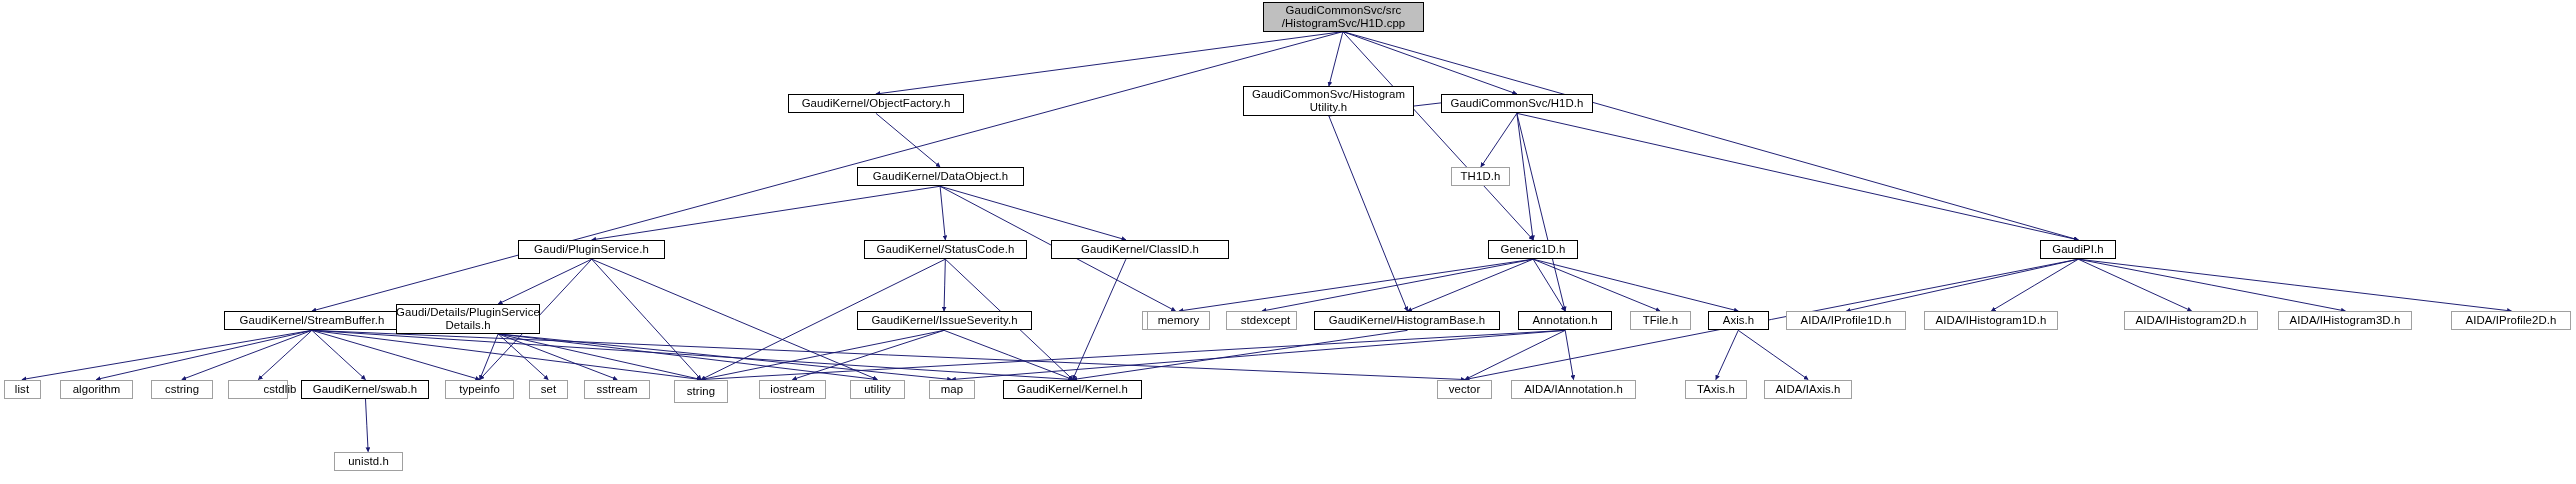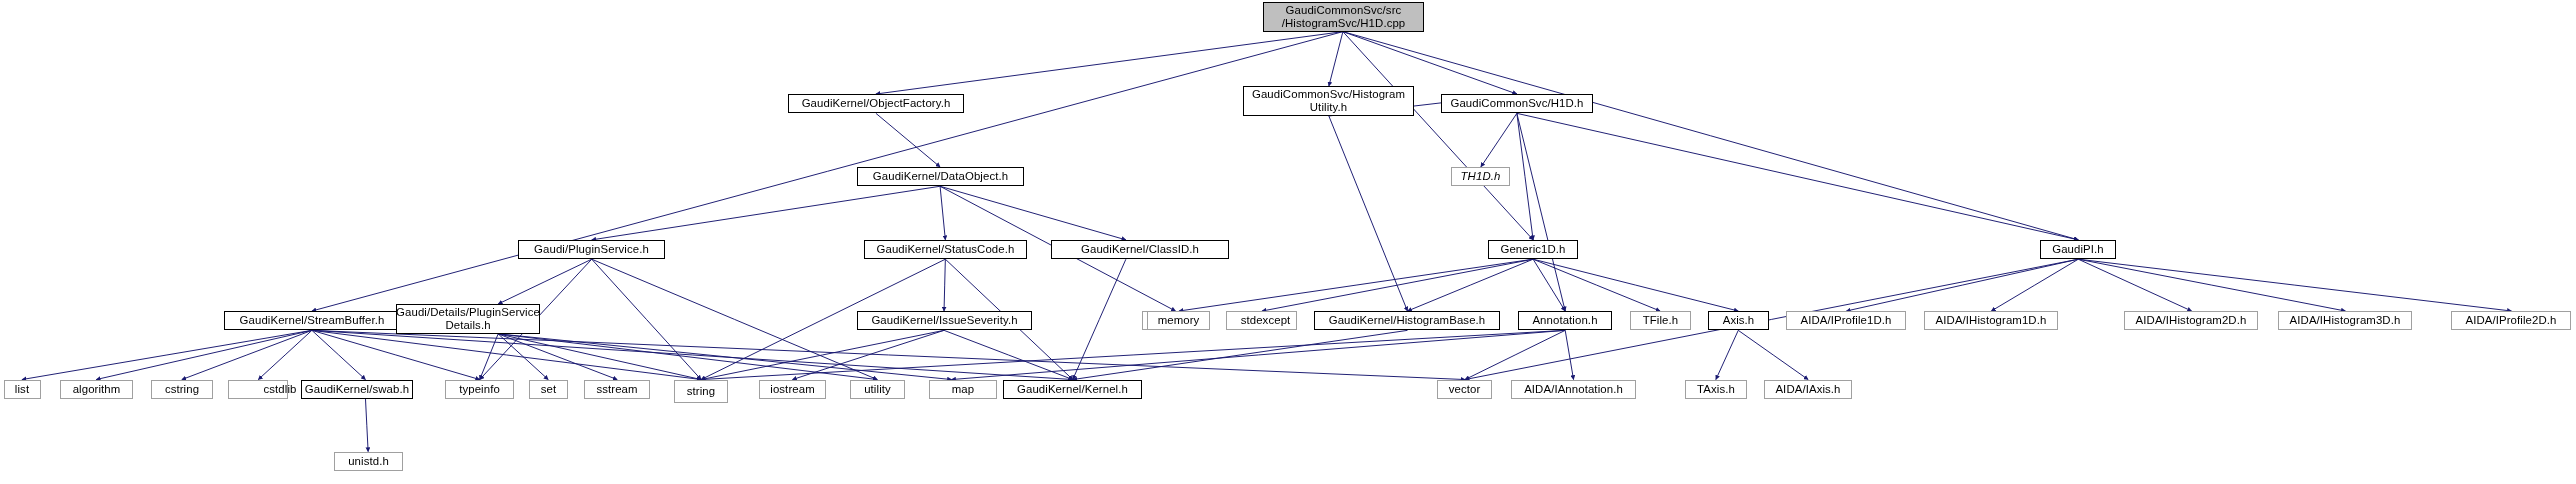--- a/index.html
+++ b/index.html
@@ -119,21 +119,21 @@
       </g>
   </svg>
   <div id="node-layer">
       <div class="node root" style="left: 1263px; top: 1.8px; width: 161px; height: 30px;">GaudiCommonSvc/src
 /HistogramSvc/H1D.cpp</div>
       <div class="node lib" style="left: 788px; top: 94px; width: 176px; height: 19.3px;">GaudiKernel/ObjectFactory.h</div>
       <div class="node lib" style="left: 1243px; top: 86px; width: 171px; height: 30px;">GaudiCommonSvc/Histogram
 Utility.h</div>
       <div class="node lib" style="left: 1441px; top: 94px; width: 152px; height: 19.3px;">GaudiCommonSvc/H1D.h</div>
       <div class="node lib" style="left: 857px; top: 167px; width: 167px; height: 19.3px;">GaudiKernel/DataObject.h</div>
-      <div class="node sys" style="left: 1451px; top: 167px; width: 59px; height: 19.3px; font-style: italic;">TH1D.h</div>
+      <div class="node sys" style="left: 1451px; top: 167px; width: 59px; height: 19.3px;">TH1D.h</div>
       <div class="node lib" style="left: 518px; top: 240px; width: 147px; height: 19.3px; text-align: center;">Gaudi/PluginService.h</div>
       <div class="node lib" style="left: 864px; top: 240px; width: 163px; height: 19.3px;">GaudiKernel/StatusCode.h</div>
       <div class="node lib" style="left: 1051px; top: 240px; width: 178px; height: 19.3px;">GaudiKernel/ClassID.h</div>
       <div class="node lib" style="left: 1488px; top: 240px; width: 90px; height: 19.3px;">Generic1D.h</div>
       <div class="node lib" style="left: 2040px; top: 240px; width: 76px; height: 19.3px;">GaudiPI.h</div>
       <div class="node lib" style="left: 224px; top: 311px; width: 176px; height: 19.3px;">GaudiKernel/StreamBuffer.h</div>
       <div class="node lib" style="left: 396px; top: 304px; width: 144px; height: 30px;">Gaudi/Details/PluginService
 Details.h</div>
       <div class="node sys" style="left: 1142px; top: 311px; width: 67px; height: 19.3px;">ostream</div>
       <div class="node lib" style="left: 857px; top: 311px; width: 175px; height: 19.3px;">GaudiKernel/IssueSeverity.h</div>
@@ -145,28 +145,28 @@
       <div class="node lib" style="left: 1708px; top: 311px; width: 61px; height: 19.3px;">Axis.h</div>
       <div class="node sys" style="left: 1786px; top: 311px; width: 120px; height: 19.3px;">AIDA/IProfile1D.h</div>
       <div class="node sys" style="left: 1924px; top: 311px; width: 134px; height: 19.3px;">AIDA/IHistogram1D.h</div>
       <div class="node sys" style="left: 2124px; top: 311px; width: 134px; height: 19.3px;">AIDA/IHistogram2D.h</div>
       <div class="node sys" style="left: 2278px; top: 311px; width: 134px; height: 19.3px;">AIDA/IHistogram3D.h</div>
       <div class="node sys" style="left: 2451px; top: 311px; width: 120px; height: 19.3px;">AIDA/IProfile2D.h</div>
       <div class="node sys" style="left: 3.5px; top: 380px; width: 37px; height: 19.3px;">list</div>
       <div class="node sys" style="left: 60px; top: 380px; width: 73px; height: 19.3px;">algorithm</div>
       <div class="node sys" style="left: 151px; top: 380px; width: 62px; height: 19.3px;">cstring</div>
       <div class="node sys" style="left: 228px; top: 380px; width: 60px; height: 19.3px; padding-left: 44px;">cstdlib</div>
-      <div class="node lib" style="left: 301px; top: 380px; width: 112px; height: 19.3px;">GaudiKernel/swab.h</div>
+      <div class="node lib" style="left: 301px; top: 380px; width: 128px; height: 19.3px;">GaudiKernel/swab.h</div>
       <div class="node sys" style="left: 445px; top: 380px; width: 69px; height: 19.3px;">typeinfo</div>
       <div class="node sys" style="left: 529px; top: 380px; width: 39px; height: 19.3px;">set</div>
       <div class="node sys" style="left: 584px; top: 380px; width: 66px; height: 19.3px;">sstream</div>
       <div class="node sys" style="left: 674px; top: 380px; width: 54px; height: 23px;">string</div>
       <div class="node sys" style="left: 759px; top: 380px; width: 67px; height: 19.3px;">iostream</div>
       <div class="node sys" style="left: 850px; top: 380px; width: 55px; height: 19.3px;">utility</div>
-      <div class="node sys" style="left: 929px; top: 380px; width: 68px; height: 19.3px;">map</div>
+      <div class="node sys" style="left: 929px; top: 380px; width: 46px; height: 19.3px;">map</div>
       <div class="node lib" style="left: 1003px; top: 380px; width: 139px; height: 19.3px;">GaudiKernel/Kernel.h</div>
       <div class="node sys" style="left: 1437px; top: 380px; width: 55px; height: 19.3px;">vector</div>
       <div class="node sys" style="left: 1511px; top: 380px; width: 125px; height: 19.3px;">AIDA/IAnnotation.h</div>
       <div class="node sys" style="left: 1685px; top: 380px; width: 62px; height: 19.3px;">TAxis.h</div>
       <div class="node sys" style="left: 1764px; top: 380px; width: 88px; height: 19.3px;">AIDA/IAxis.h</div>
       <div class="node sys" style="left: 334px; top: 452px; width: 69px; height: 19.3px;">unistd.h</div>
     </div>
 </div>
 
 

